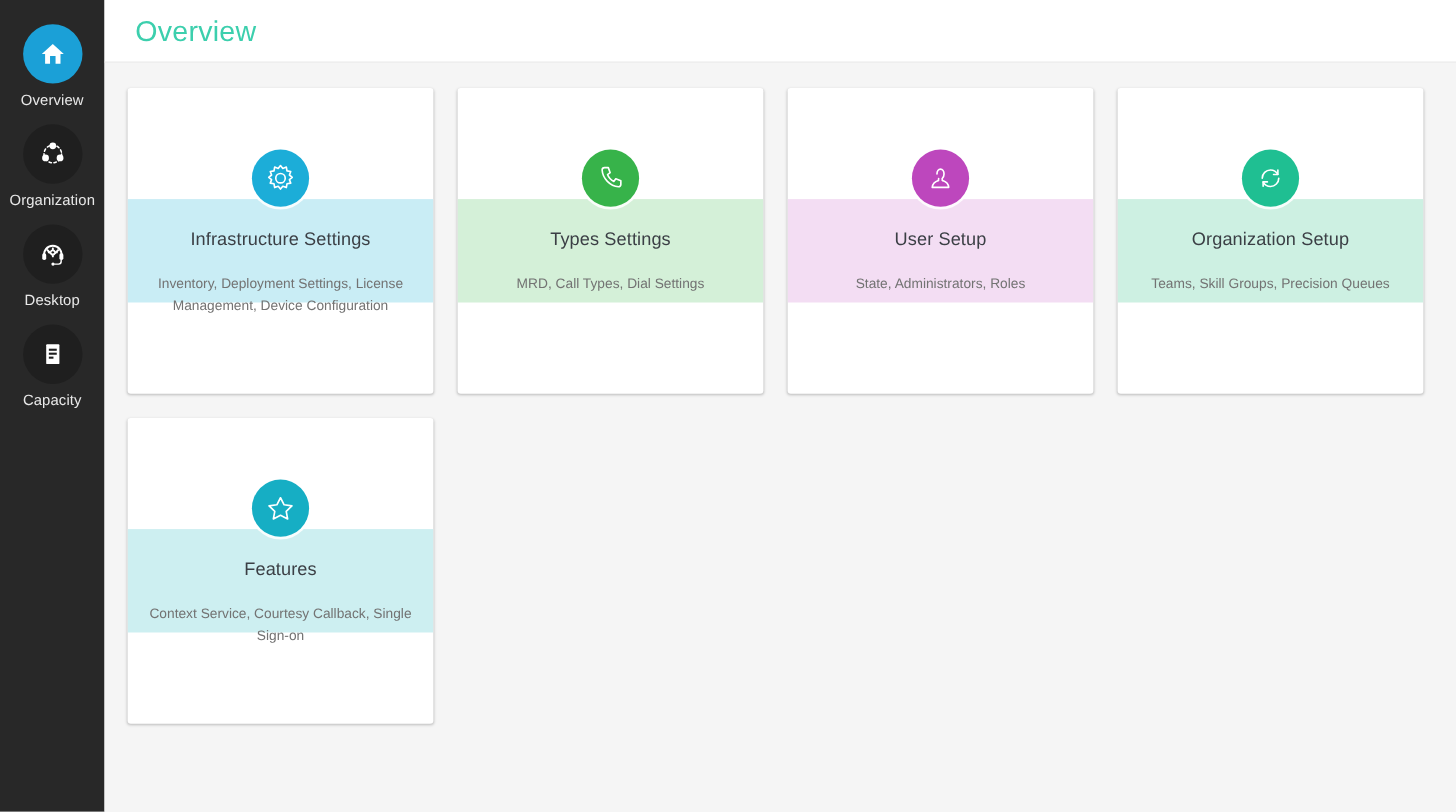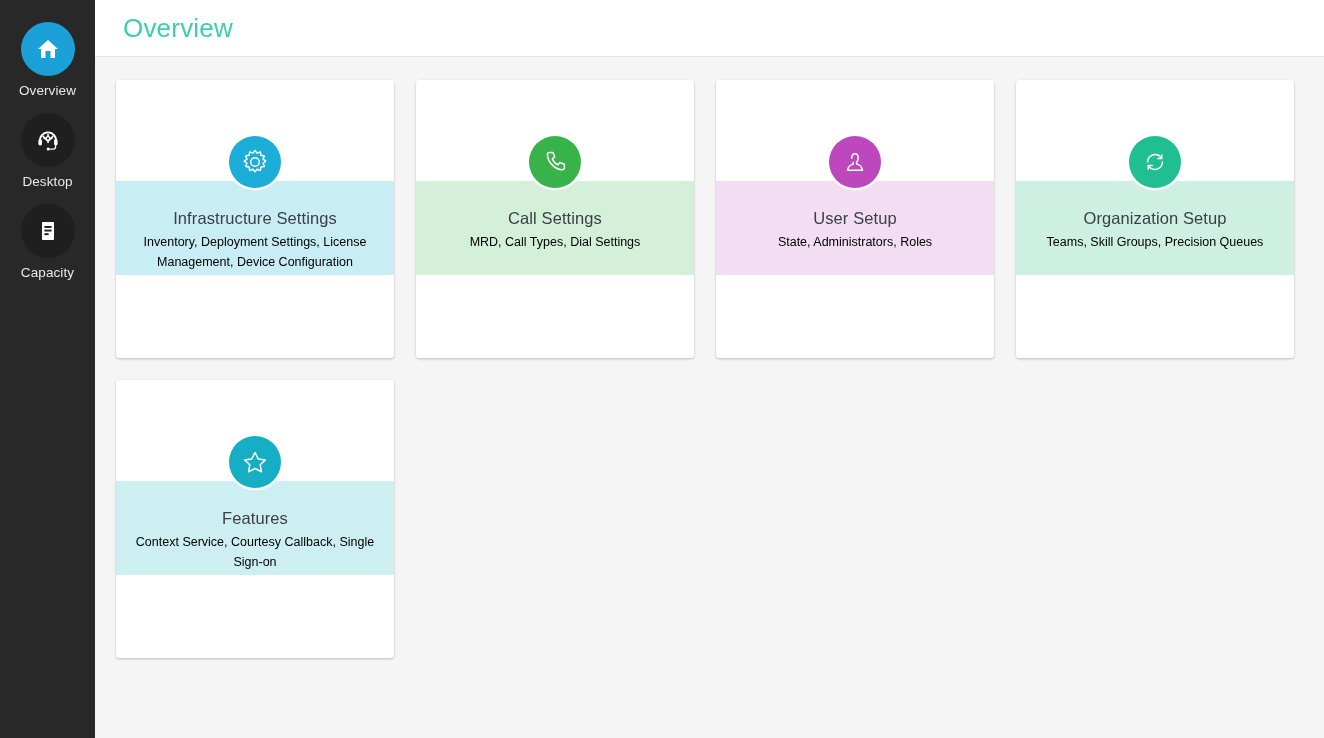--- a/index.html
+++ b/index.html
@@ -98,23 +98,23 @@
   .card-icon svg { display: block; }
   .card-title {
     font-size: 16.5px;
     font-weight: 400;
     color: #3b3f45;
     letter-spacing: .1px;
     line-height: 20px;
     text-align: center;
   }
   .card-desc {
-    margin-top: 4px;
+    margin-top: 20px;
     font-size: 12.5px;
-    color: #000000;
+    color: #737373;
     text-align: center;
     line-height: 20px;
     width: 240px;
   }
 </style>
 </head>
 <body>
 
 <div class="app">
 
@@ -123,20 +123,35 @@
     <div class="nav-item active">
       <span class="nav-icon">
         <svg width="26" height="26" viewBox="0 0 26 26">
           <path d="M13 4 L23 13 L20 13 L20 22 L15.5 22 L15.5 15 L10.5 15 L10.5 22 L6 22 L6 13 L3 13 Z" fill="#fff"></path>
         </svg>
       </span>
       <span class="nav-label">Overview</span>
     </div>
 
 
+    <div class="nav-item">
+      <span class="nav-icon">
+        <svg width="26" height="26" viewBox="0 0 26 26">
+          <g fill="none" stroke="#fff" stroke-width="1.4" stroke-linecap="round" stroke-dasharray="2.2 2.4">
+            <circle cx="13" cy="13" r="8"></circle>
+          </g>
+          <g fill="#fff">
+            <circle cx="13" cy="5.6" r="3.1"></circle>
+            <circle cx="6.4" cy="16.6" r="3.1"></circle>
+            <circle cx="19.6" cy="16.6" r="3.1"></circle>
+          </g>
+        </svg>
+      </span>
+      <span class="nav-label">Organization</span>
+    </div>
 
 
     <div class="nav-item">
       <span class="nav-icon">
         <svg width="26" height="26" viewBox="0 0 26 26">
           <path d="M5.2 15.2a8 8 0 1 1 15.6 0" fill="none" stroke="#fff" stroke-width="1.9" stroke-linecap="round"></path>
           <rect x="3.4" y="12.2" width="3.6" height="6.2" rx="1.6" fill="#fff"></rect>
           <rect x="19" y="12.2" width="3.6" height="6.2" rx="1.6" fill="#fff"></rect>
           <path d="M20.6 18.6v1.2c0 1.3-1.1 2.3-2.4 2.3h-3.4" fill="none" stroke="#fff" stroke-width="1.3" stroke-linecap="round"></path>
           <circle cx="13.2" cy="22.1" r="1.5" fill="#fff"></circle>
@@ -188,21 +203,21 @@
               <g fill="none" stroke="#fff" stroke-width="1.5" stroke-linejoin="round">
                 <path d="M17 5.5 l2.1 2.6 3.2-1.2 .6 3.4 3.4 .6 -1.2 3.2 2.6 2.1 -2.6 2.1 1.2 3.2 -3.4 .6 -.6 3.4 -3.2-1.2 -2.1 2.6 -2.1-2.6 -3.2 1.2 -.6-3.4 -3.4-.6 1.2-3.2 -2.6-2.1 2.6-2.1 -1.2-3.2 3.4-.6 .6-3.4 3.2 1.2 Z"></path>
                 <circle cx="17" cy="17" r="4.3"></circle>
               </g>
             </svg>
           </div>
         </div>
 
         <div class="card">
           <div class="card-band" style="background:#d4f0d8">
-            <div class="card-title">Call Settings</div>
+            <div class="card-title">Types Settings</div>
             <div class="card-desc">MRD, Call Types, Dial Settings</div>
           </div>
           <div class="card-icon" style="background:#37b34a">
             <svg width="30" height="30" viewBox="0 0 30 30">
               <path d="M9.6 5.4 h3.4 l1.7 4.6 -2.4 1.7 c1 2.7 3 4.9 5.7 6.2 l1.8-2.4 4.6 1.8 v3.4 c0 1.2-1 2.2-2.2 2.1 C14.7 22.2 7.8 15.3 7.4 7.6 c0-1.2 1-2.2 2.2-2.2 Z" fill="none" stroke="#fff" stroke-width="1.5" stroke-linejoin="round" stroke-linecap="round"></path>
             </svg>
           </div>
         </div>
 
         <div class="card">

